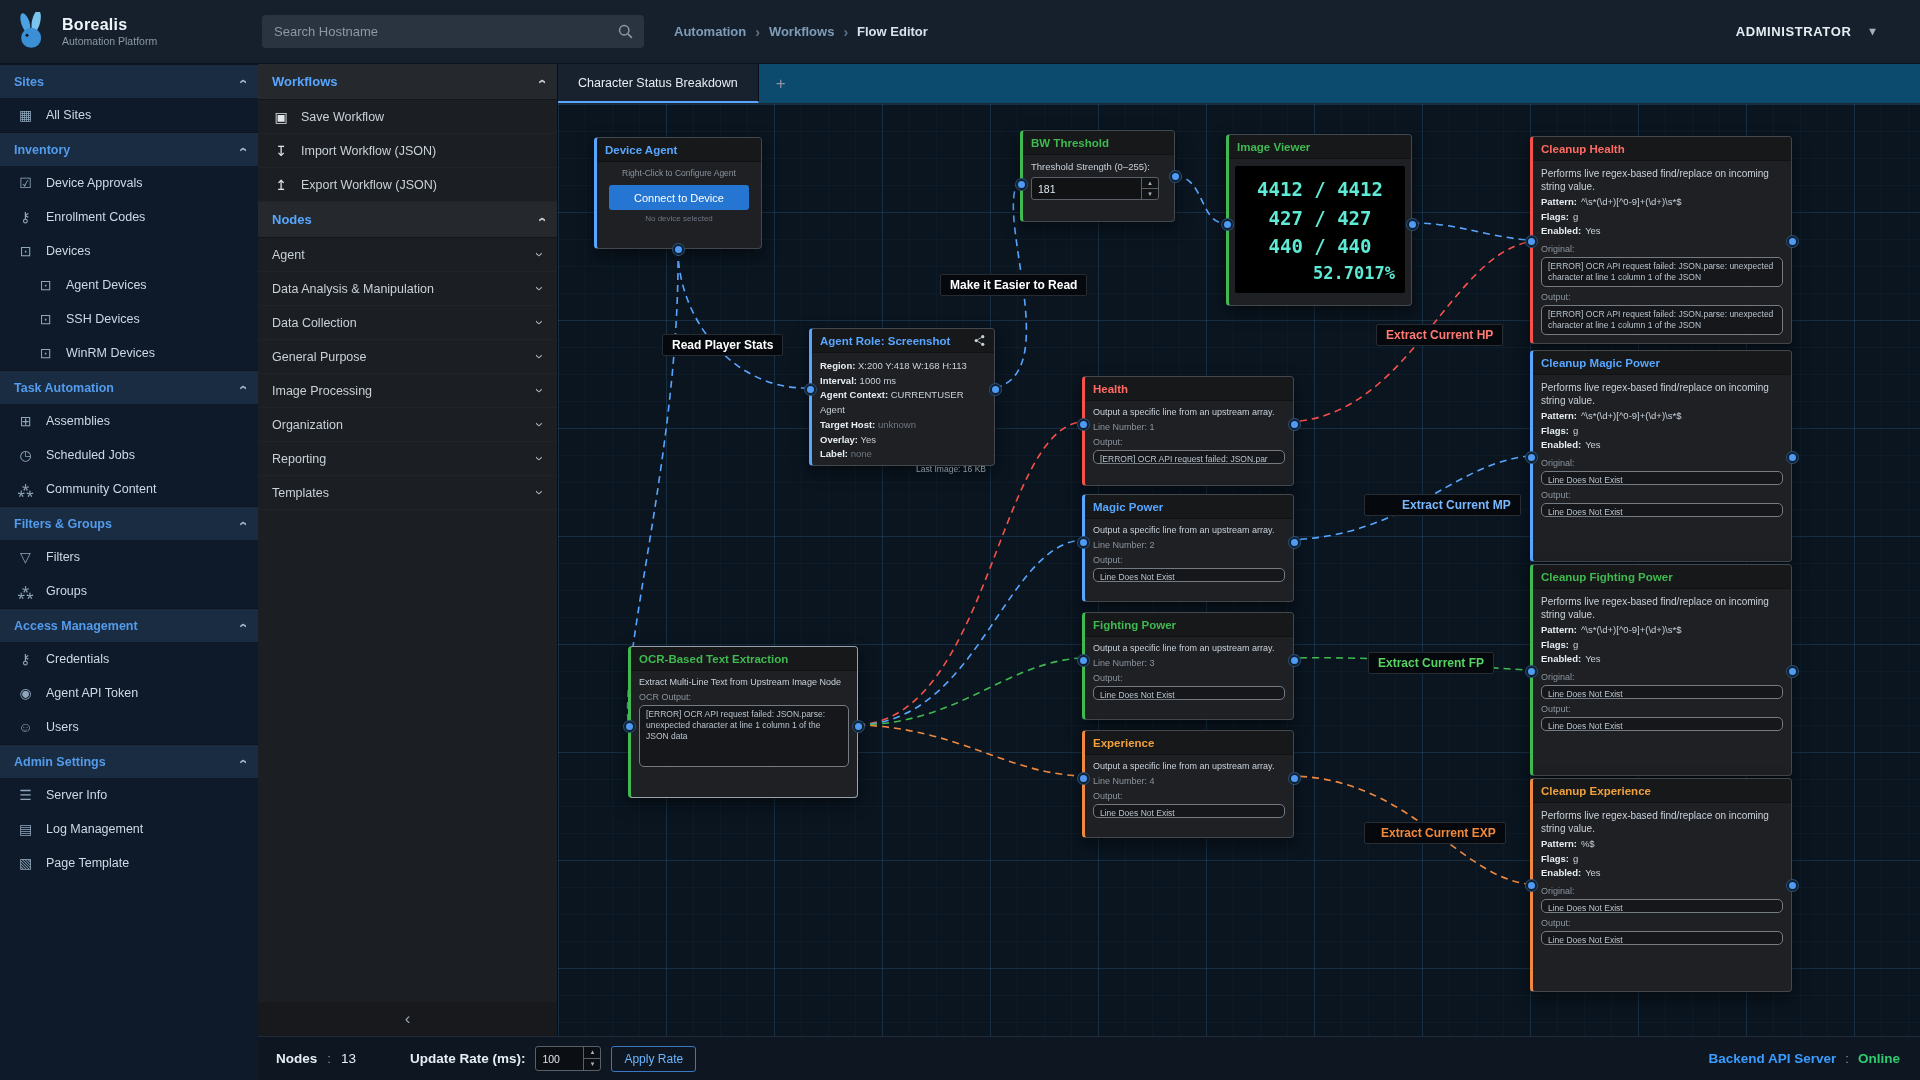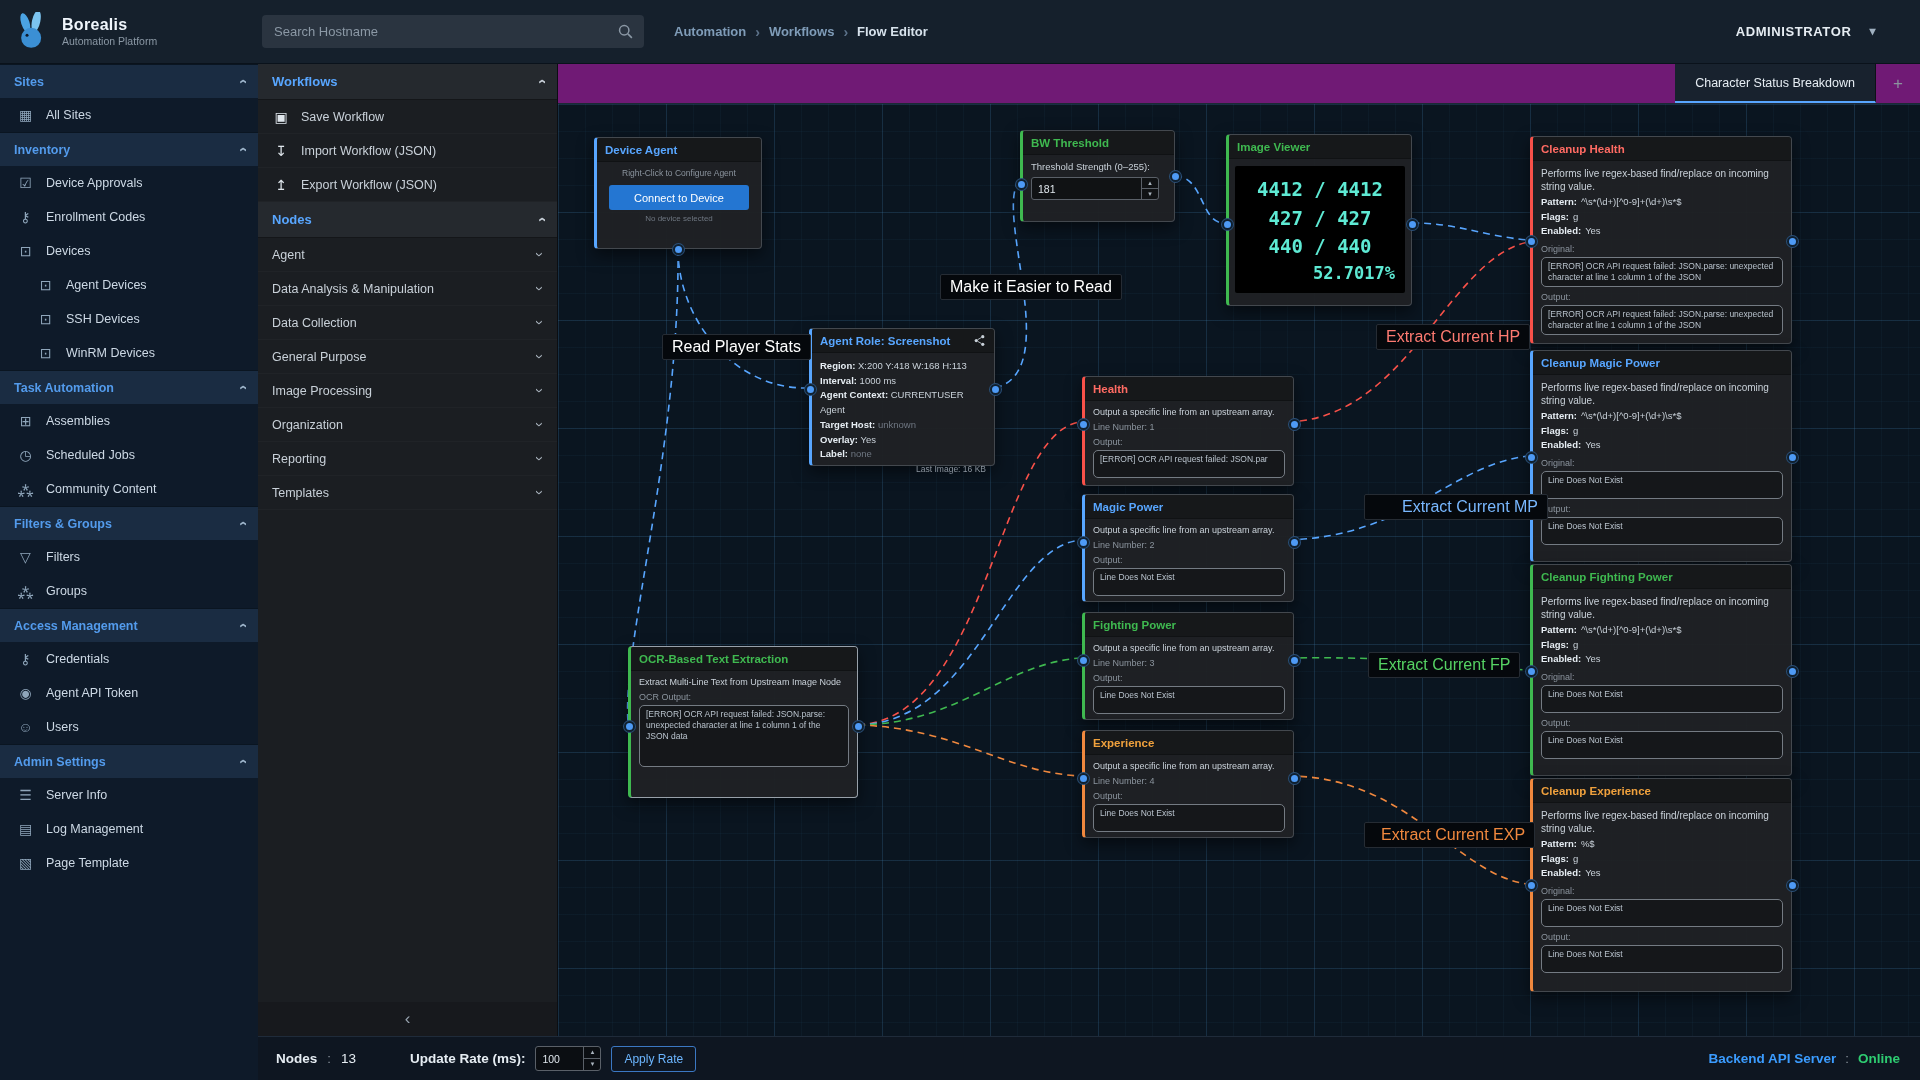--- a/index.html
+++ b/index.html
@@ -51,21 +51,21 @@
   .p-head .chev { margin-left:auto; color:#c9d1d9; }
   .p-item { height:34px; flex:0 0 34px; display:flex; align-items:center; gap:11px; padding:0 14px;
     font-size:12.5px; color:#c9d1d9; border-bottom:1px solid #202327; cursor:pointer; }
   .p-item .ic { width:18px; text-align:center; font-size:14px; color:#dfe6ec; }
   .p-item .chev { margin-left:auto; color:#aeb8c2; }
   .p-collapse { margin-top:auto; height:34px; flex:0 0 34px; background:#17191d; display:flex; align-items:center;
     justify-content:center; color:#98a4b0; font-size:17px; cursor:pointer; }
 
   
   .canvas-col { flex:1; display:flex; flex-direction:column; min-width:0; }
-  .tabbar { height:40px; flex:0 0 40px; background:#701a75; border-bottom:1px solid #1d2835; display:flex; align-items:stretch;justify-content:flex-end; }
+  .tabbar { height:40px; flex:0 0 40px; background:#0c4a6e; border-bottom:1px solid #1d2835; display:flex; align-items:stretch; }
   .tab { display:flex; align-items:center; padding:0 20px; background:#18222e; color:#e6edf3;
     font-size:12.5px; border-right:1px solid #0d1117; border-bottom:2px solid #58a6ff; cursor:pointer; }
   .tab-add { width:44px; display:flex; align-items:center; justify-content:center; color:#8b949e; font-size:17px; cursor:pointer; }
 
   .canvas { flex:1; position:relative; overflow:hidden; background-color:#0a1520;
     background-image:
       linear-gradient(rgba(77,145,200,.16) 1px, transparent 1px),
       linear-gradient(90deg, rgba(77,145,200,.16) 1px, transparent 1px),
       linear-gradient(rgba(77,145,200,.05) 1px, transparent 1px),
       linear-gradient(90deg, rgba(77,145,200,.05) 1px, transparent 1px);
@@ -88,21 +88,21 @@
 
   .handle { position:absolute; width:11px; height:11px; border-radius:50%; background:#4e9af5;
     border:2px solid #10202f; box-shadow:0 0 0 1px #2a4f78; cursor:crosshair; }
 
   .dim { color:#6e7681; }
   .lbl { color:#8b949e; font-size:9px; margin:5px 0 3px; }
   .desc { color:#c9d1d9; font-size:9px; white-space:nowrap; overflow:hidden; margin-bottom:2px; }
   .desc.wrap { white-space:normal; line-height:1.3; font-size:10px; }
   .tbox { background:#15171a; border:1px solid #747b83; border-radius:5px; padding:3px 6px;
     font-size:8.5px; color:#b9c3cd; line-height:1.3; overflow:hidden; }
-  .tbox.one { white-space:nowrap; height:28px; }
+  .tbox.one { white-space:nowrap; height:14px; }
   .crow { display:flex; gap:4px; font-size:9.5px; line-height:1.55; }
   .crow b { color:#e6edf3; }
   .arow { font-size:9.5px; line-height:1.55; }
   .arow b { color:#e6edf3; }
 
   .btn-blue { margin:7px 4px 4px; height:25px; background:#2476d2; color:#fff; border:none; width:calc(100% - 8px);
     border-radius:3px; font-size:11px; font-family:"Liberation Sans",sans-serif; cursor:pointer; }
   .center { text-align:center; }
   .tiny { font-size:8.5px; color:#8b949e; }
   .tinier { font-size:8px; color:#6e7681; }
@@ -112,22 +112,22 @@
   .numwrap input { flex:1; min-width:0; background:transparent; border:none; color:#dfe6ec; font-size:10.5px;
     padding:0 6px; outline:none; font-family:"Liberation Sans",sans-serif; }
   .spin { width:17px; border-left:1px solid #5a6068; display:flex; flex-direction:column; }
   .spin span { flex:1; font-size:7px; line-height:10px; text-align:center; color:#aab4be; cursor:pointer; }
   .spin span:first-child { border-bottom:1px solid #5a6068; }
 
   .screen { background:#000; margin:7px 6px 6px; padding:9px 10px 7px; font-family:"DejaVu Sans Mono",monospace;
     font-weight:bold; color:#5eead4; font-size:19px; line-height:1.5; text-align:center; border-radius:2px; }
   .screen .pct { text-align:right; font-size:17px; }
 
-  .elabel { position:absolute; background:#05080c; border:1px solid #262c34; padding:3px 9px; font-size:16px;
-    font-weight:normal; color:#fff; border-radius:2px; white-space:nowrap; }
+  .elabel { position:absolute; background:#05080c; border:1px solid #262c34; padding:3px 9px; font-size:12px;
+    font-weight:bold; color:#fff; border-radius:2px; white-space:nowrap; }
   .el-hp { color:#ff7b72; } .el-mp { color:#79b8ff; } .el-fp { color:#56d364; } .el-exp { color:#f0883e;padding-left:16px; }
 
   .share-ic { margin-left:auto; display:flex; }
 
   
   .statusbar { height:44px; flex:0 0 44px; background:#0e1621; border-top:1px solid #1f2b3a; display:flex;
     align-items:center; padding:0 20px 0 18px; gap:10px; }
   .sb-b { font-size:13.5px; font-weight:bold; color:#e6edf3; }
   .sb-sep { color:#8b949e; font-size:13px; }
   .sb-val { font-size:13.5px; color:#e6edf3; }

